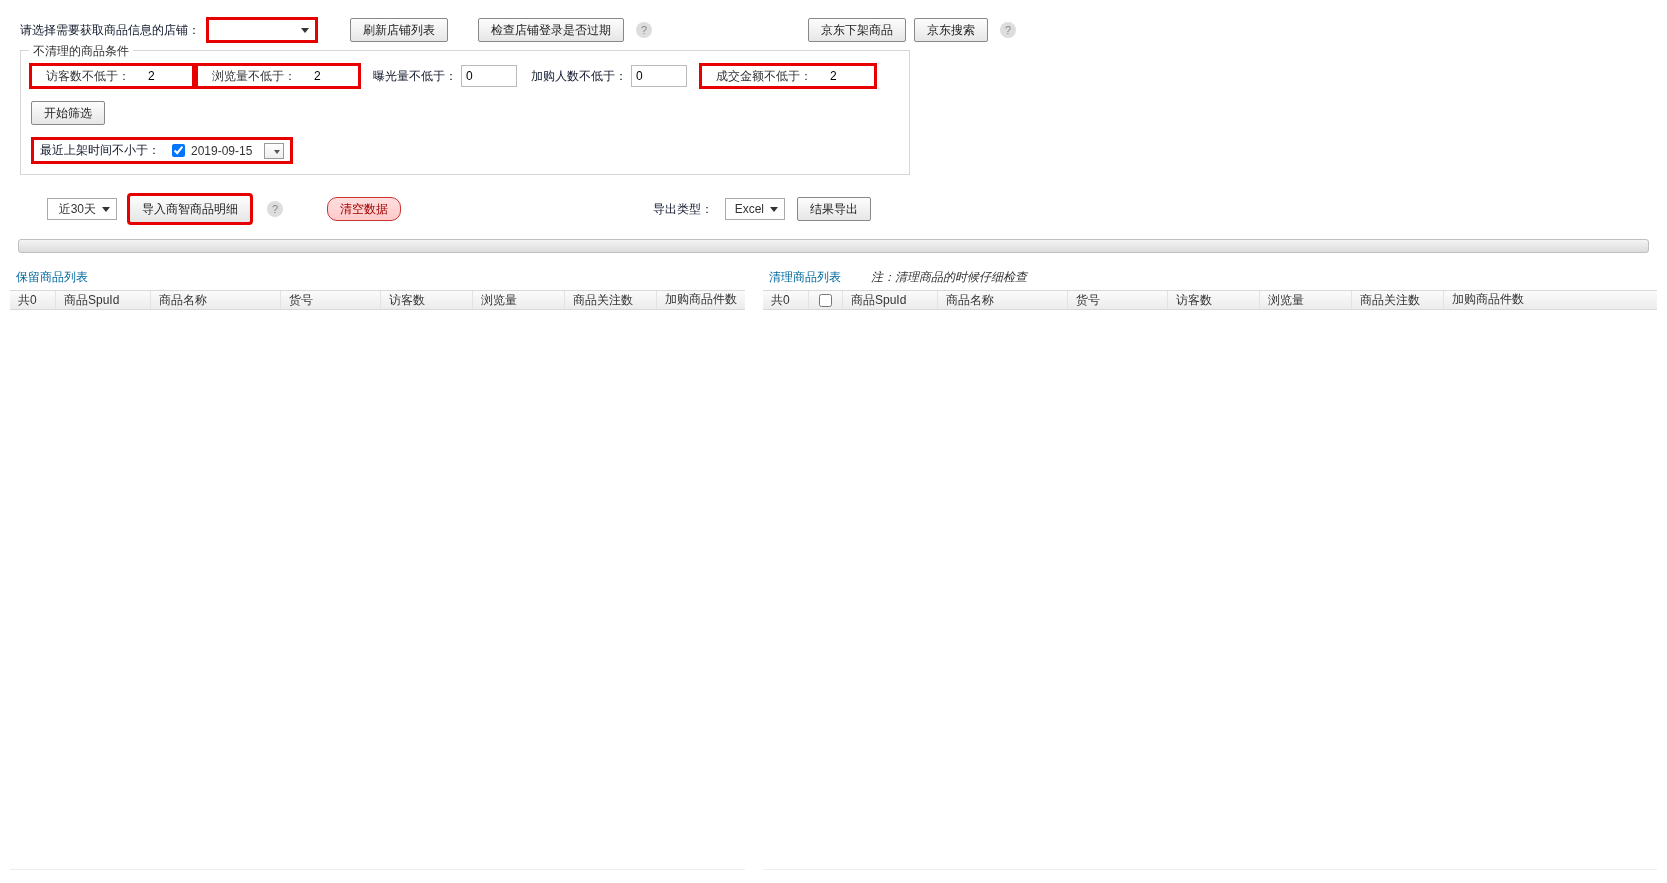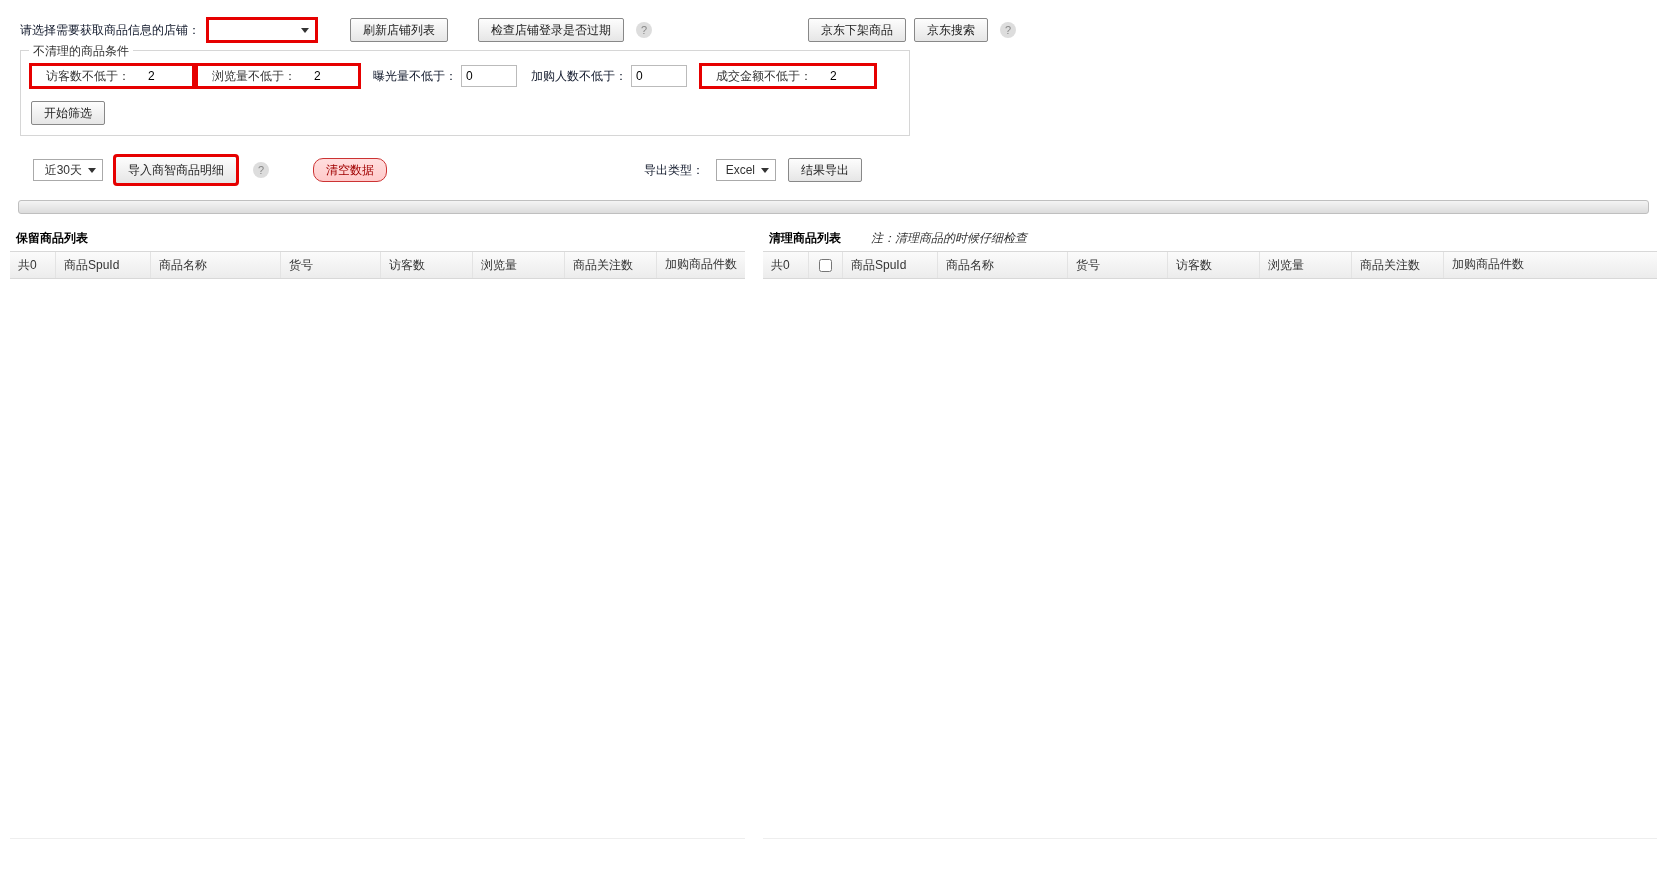--- a/index.html
+++ b/index.html
@@ -118,49 +118,49 @@
     background: linear-gradient(#fff,#eee);
     position:relative;
   }
   .cal-icon::after{
     content:"";
     position:absolute; right:3px; top:6px;
     border-left:3px solid transparent; border-right:3px solid transparent;
     border-top:4px solid #555;
   }
   .midbar {
-    display:flex; align-items:center; padding: 10px 33px; gap:12px;
+    display:flex; align-items:center; padding: 10px 24px; gap:12px;margin-left:23px;
   }
   .midbar .spacer { flex:1; }
   .gray-bar {
     margin: 6px 18px 12px 18px;
     height: 14px;
     border: 1px solid #bfbfbf;
     border-radius: 3px;
     background: linear-gradient(#f4f4f4,#dcdcdc);
   }
   .lists {
     display:flex; gap:18px; padding: 0 10px;
   }
   .panel {
     flex:1;
     display:flex; flex-direction:column;
   }
   .panel-title-row {
     display:flex; align-items:baseline; gap:30px;
     padding: 4px 6px;
   }
-  .panel-title { font-weight:bold; color:#000000; }
+  .panel-title { font-weight:normal; color:#0369a1; }
   .panel-note { color:#333;font-style:italic; }
   .grid-head {
     display:flex;
     border-top:1px solid #d8d8d8;
     border-bottom:1px solid #d8d8d8;
     background: linear-gradient(#fbfbfb,#ececec);
-    height:28px;
+    height:20px;
     align-items:stretch;
   }
   .gh-cell {
     display:flex; align-items:center;
     padding:0 8px;
     border-right:1px solid #e3e3e3;
     color:#333;
     white-space:nowrap;
   }
   .gh-cell:last-child{ border-right:none; }
@@ -222,20 +222,30 @@
     </span>
 
     <span class="filter-item hl-red">
       <span class="fi-label">成交金额不低于：</span>
       <input type="text" style="width: 48px;" value="2">
     </span>
 
     <span class="btn">开始筛选</span>
   </div>
 
+  <div class="date-row">
+    <span class="date-block">
+      <span class="label">最近上架时间不小于：</span>
+      <span style="display:inline-flex;align-items:center;gap:6px;">
+        <input type="checkbox" checked="" style="">
+        <span>2019-09-15</span>
+      </span>
+      <span class="cal-icon"></span>
+    </span>
+  </div>
 </div>
 
 <div class="midbar">
   <span class="dropdown" style="min-width:70px">
     <span>近30天</span>
     <span class="arrow"></span>
   </span>
   <span class="btn hl-red" style="height:28px">导入商智商品明细</span>
   <span class="help-icon">?</span>
   <span style="width:20px"></span>

